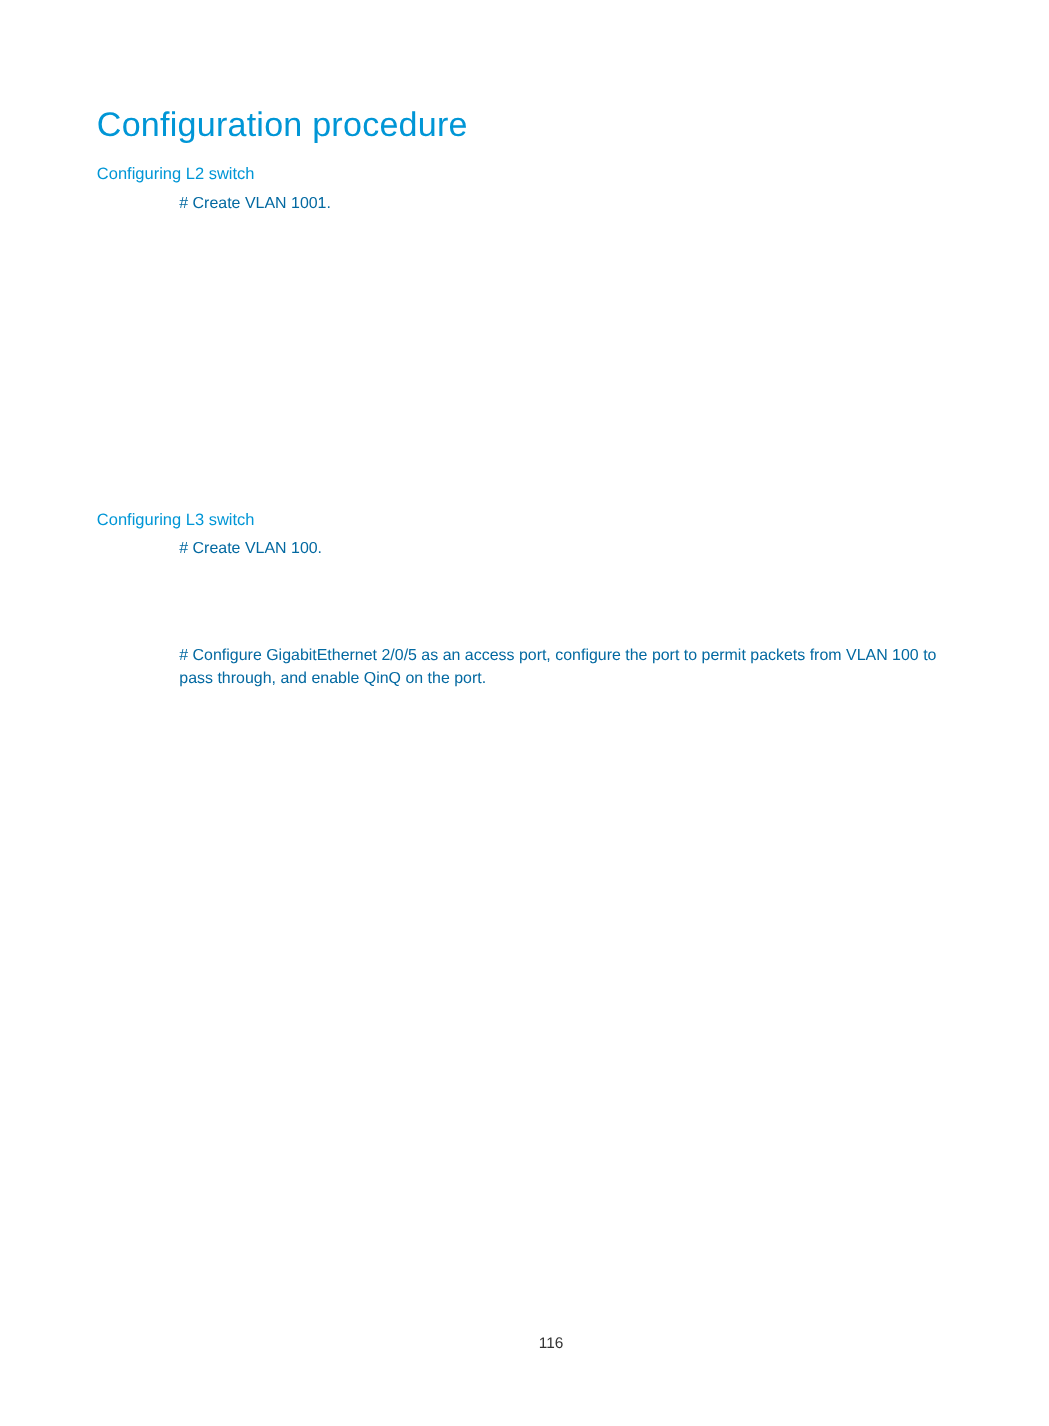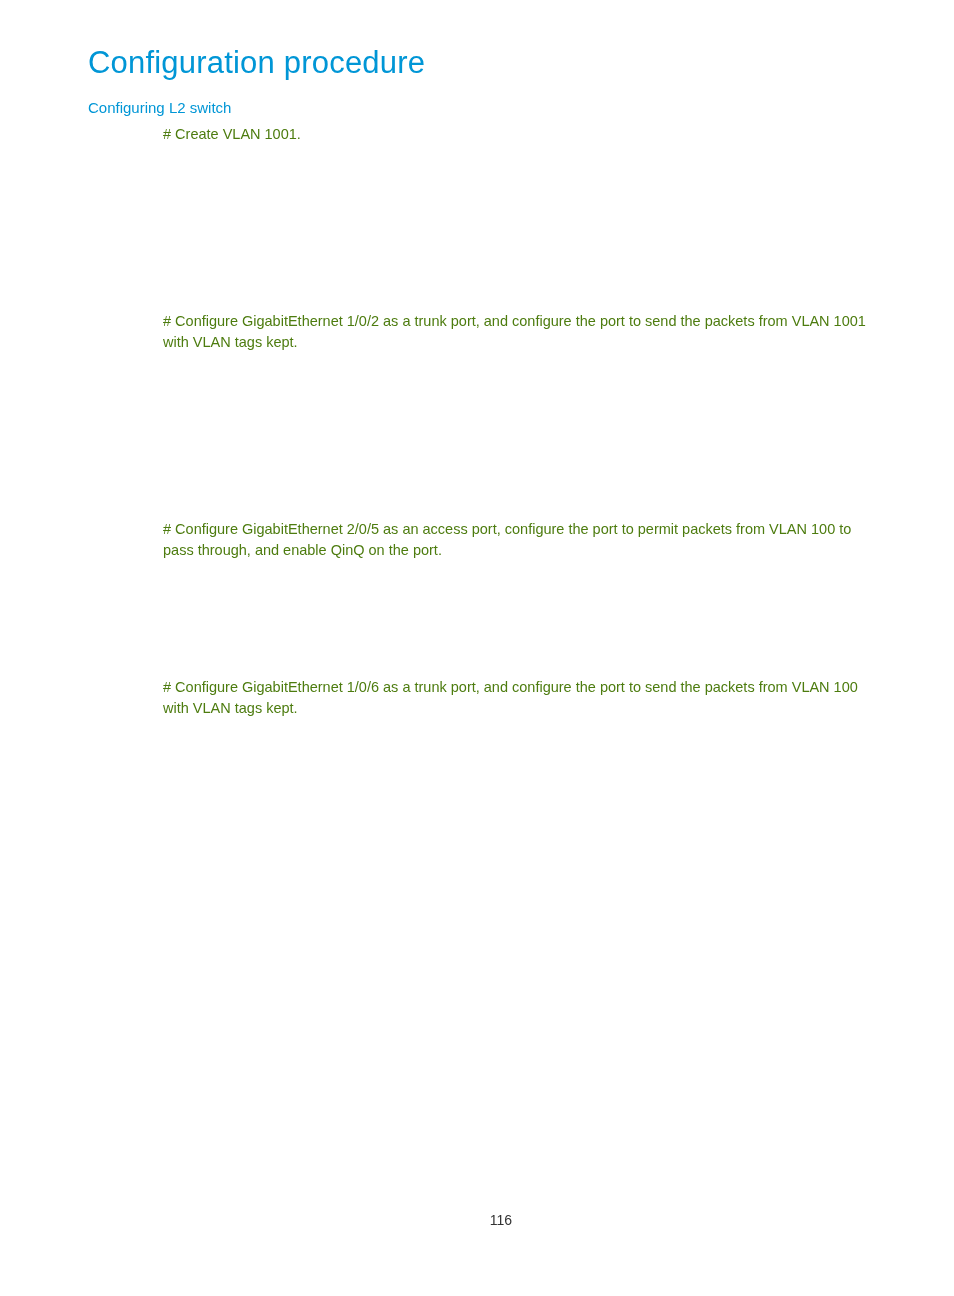--- a/index.html
+++ b/index.html
@@ -6,38 +6,38 @@
     margin: 0;
     padding: 0;
     background: #ffffff;
     font-family: "Futura", "Trebuchet MS", Arial, sans-serif;
     width: 954px;
     height: 1296px;
     position: relative;
     color: #333;
   }
   .page {
-    padding: 45px 88px 0 88px;
+    padding: 96px 88px 0 88px;
   }
   h1.title {
     font-size: 31px;
     font-weight: 400;
     color: #0096d6;
     margin: 0 0 10px 0;
     letter-spacing: 0.2px;
   }
   h2.subheading {
     font-size: 15px;
     font-weight: 400;
     color: #0096d6;
     margin: 18px 0 8px 0;
   }
   .body-text {
     font-size: 14.5px;
-    color: #4d7c0f;
+    color: #0369a1;
     margin: 6px 0 0 75px;
     line-height: 1.45;
   }
   .gap-sm { height: 70px; }
   .gap-md { height: 90px; }
   .gap-lg { height: 110px; }
   .pagenum {
     position: absolute;
     bottom: 68px;
     left: 0;
@@ -52,25 +52,25 @@
 <body>
 
 <div class="page">
 
   <h1 class="title">Configuration procedure</h1>
 
   <h2 class="subheading">Configuring L2 switch</h2>
   <p class="body-text"># Create VLAN 1001.</p>
   <div class="gap-sm"></div>
   <div class="gap-md"></div>
-  <p class="body-text"># Configure GigabitEthernet 1/0/2 as a trunk port, and configure the port to send the packets from VLAN 1001 with VLAN tags kept.</p>
   <div class="gap-md"></div>
 
+  <h2 class="subheading">Configuring L3 switch</h2>
+  <p class="body-text"># Create VLAN 100.</p>
   <div class="gap-sm"></div>
   <p class="body-text"># Configure GigabitEthernet 2/0/5 as an access port, configure the port to permit packets from VLAN 100 to pass through, and enable QinQ on the port.</p>
   <div class="gap-lg"></div>
-  <p class="body-text"># Configure GigabitEthernet 1/0/6 as a trunk port, and configure the port to send the packets from VLAN 100 with VLAN tags kept.</p>
   <div class="gap-lg"></div>
 
 
 </div>
 
 <div class="pagenum">116</div>
 
 </body></html>

